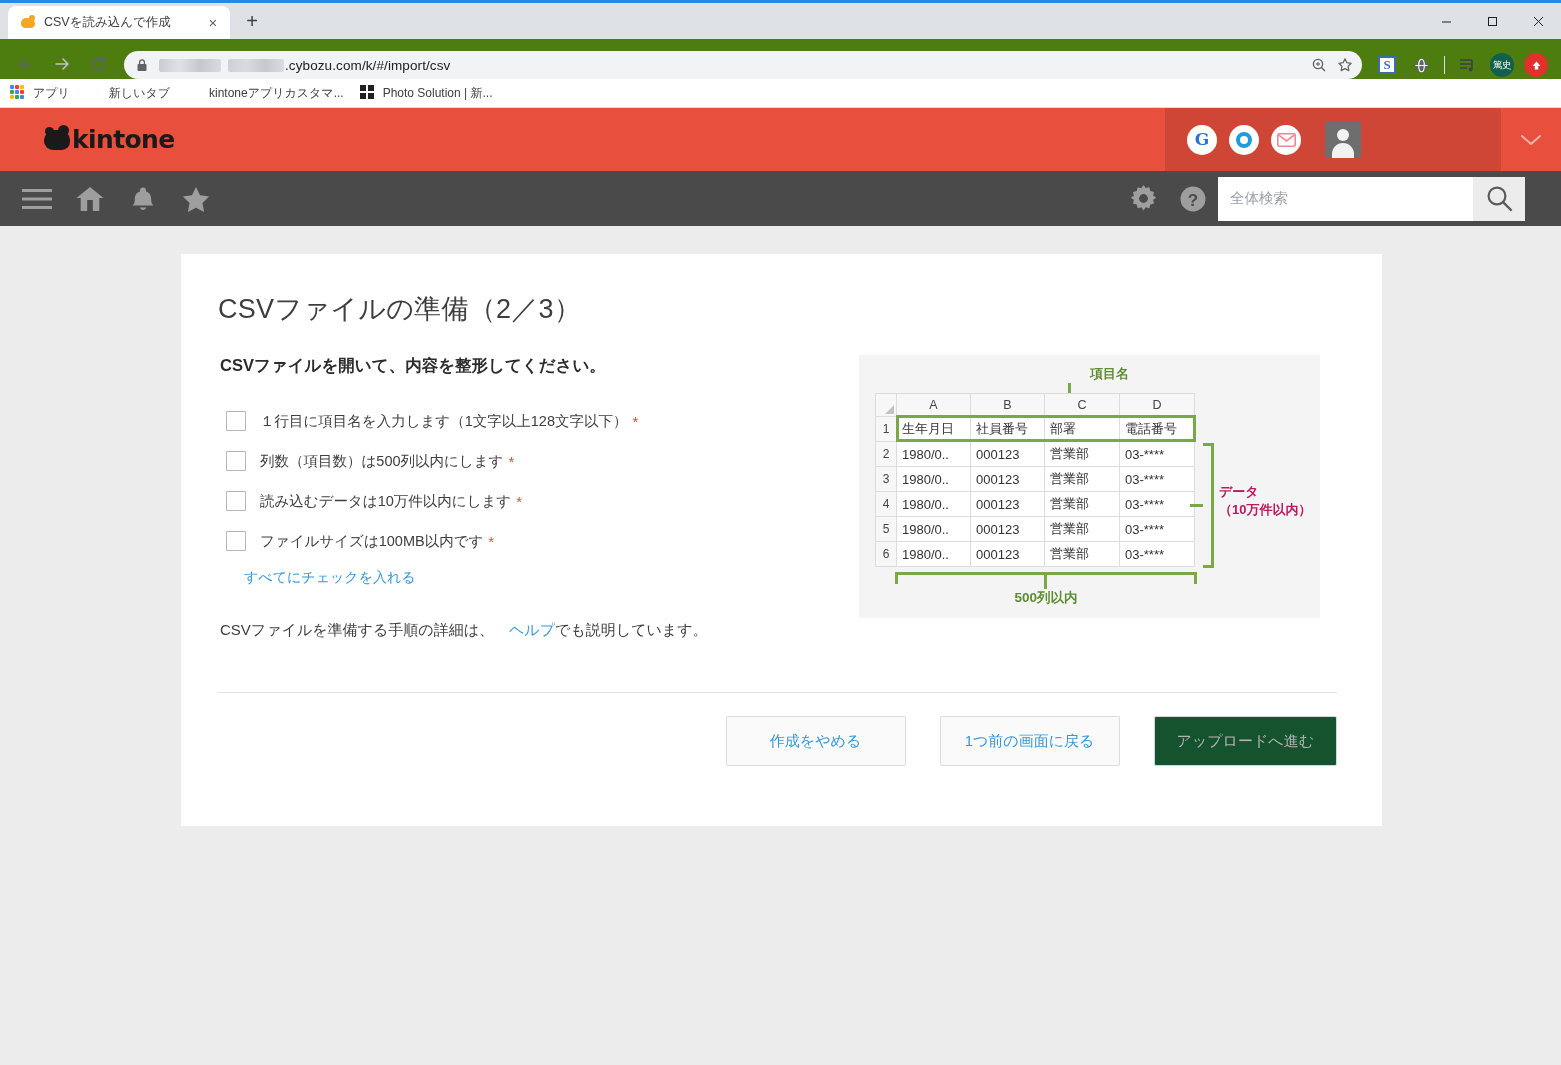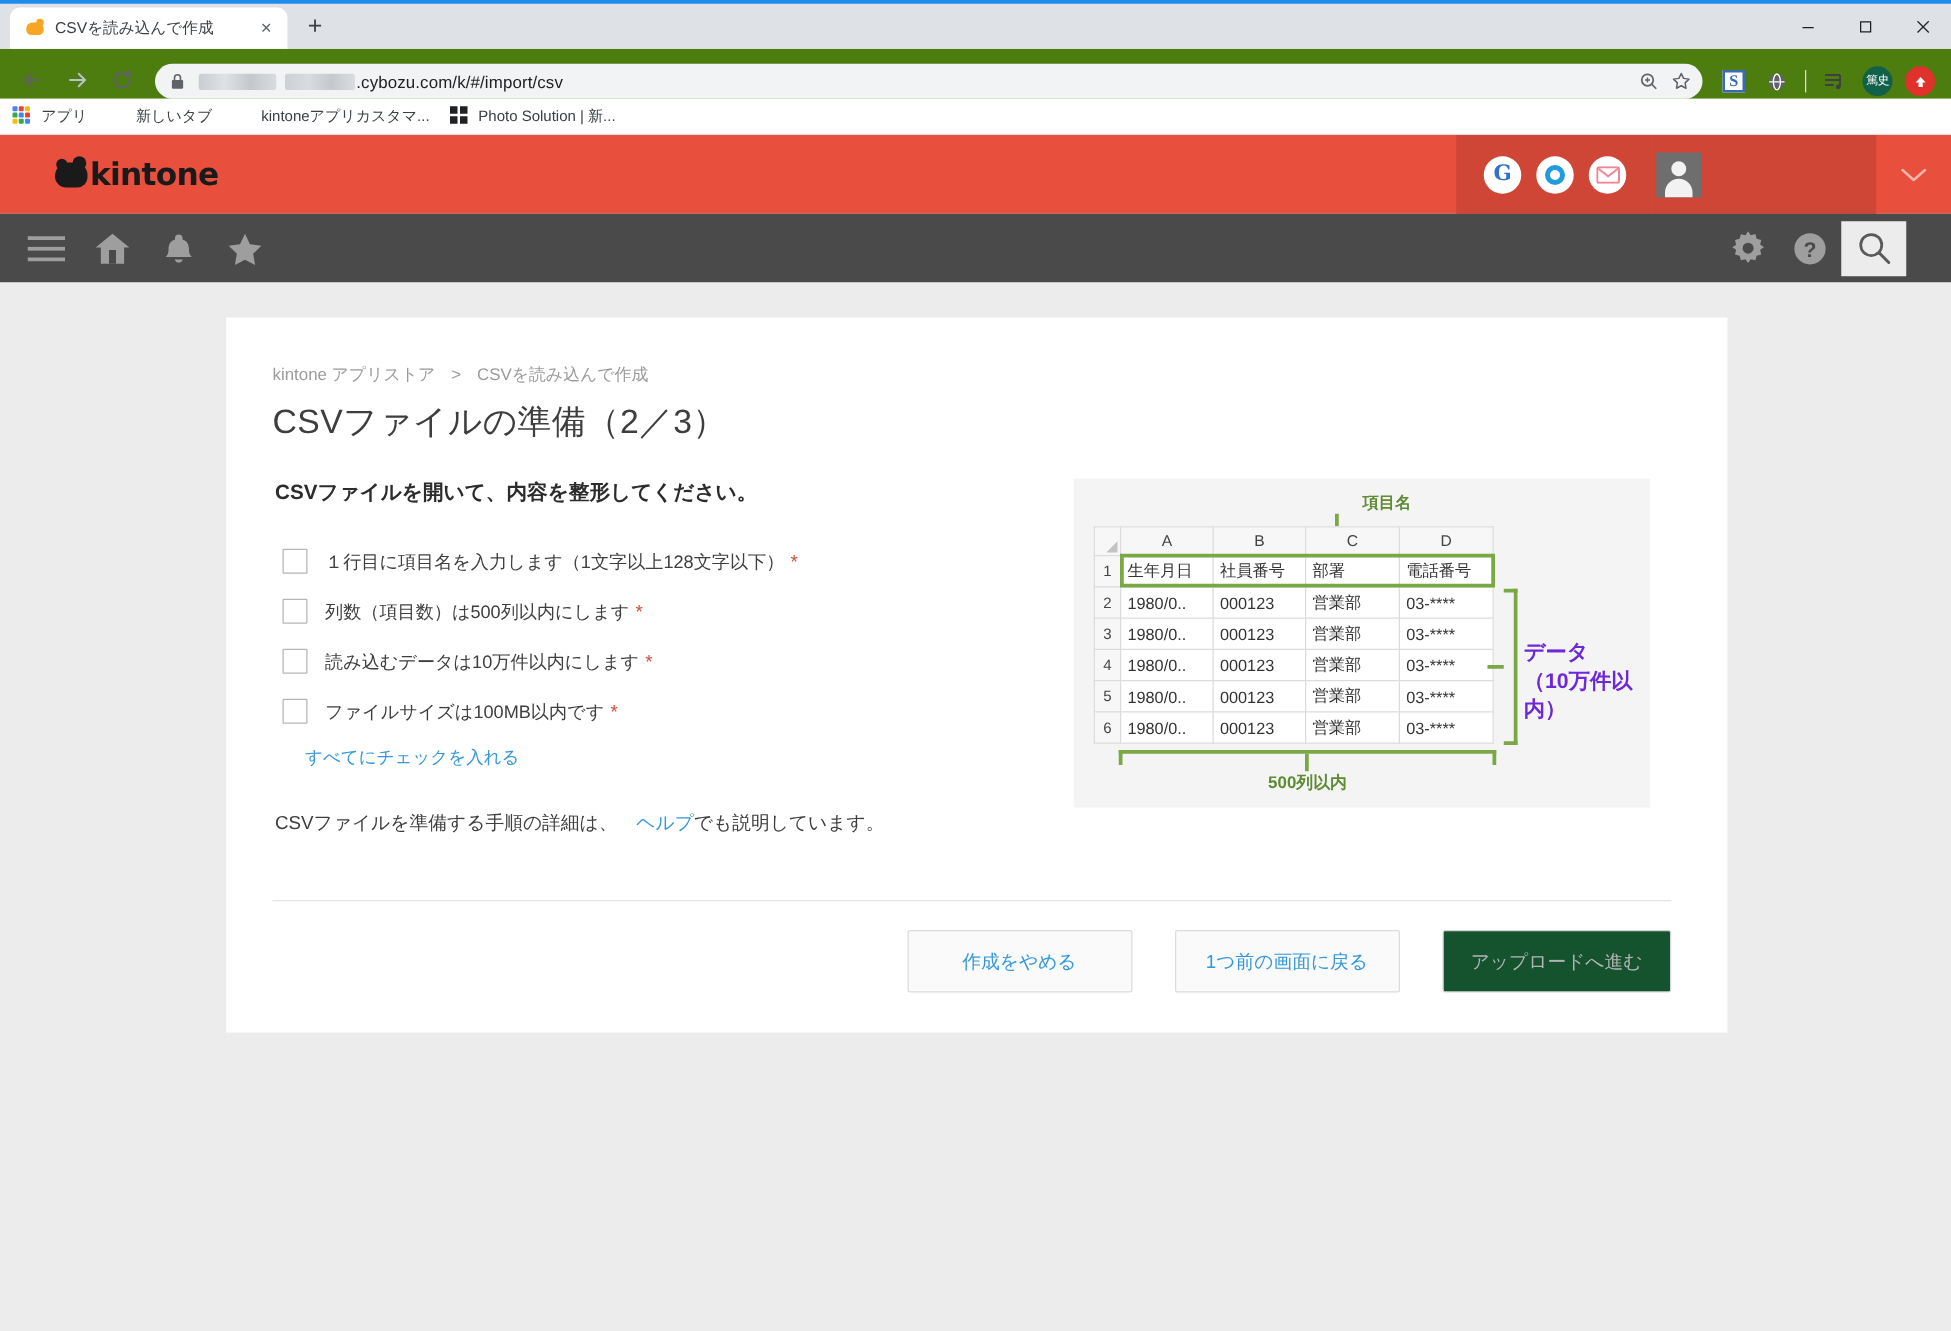--- a/index.html
+++ b/index.html
@@ -258,21 +258,21 @@
     border: 3px solid #79a845; pointer-events: none;
   }
   
   .br-right { position: absolute; left: 342px; top: 88px; width: 13px; height: 125px; }
   .br-right .v { position: absolute; right: 0; top: 0; width: 3px; height: 125px; background: #79a845; }
   .br-right .t { position: absolute; right: 0; top: 0; width: 11px; height: 3px; background: #79a845; }
   .br-right .b { position: absolute; right: 0; bottom: 0; width: 11px; height: 3px; background: #79a845; }
   .br-right .m { position: absolute; right: 11px; top: 61px; width: 13px; height: 3px; background: #79a845; }
   .data-label {
     position: absolute; left: 360px; top: 128px;
-    font-size: 17px; font-weight: bold; color: #6d28d9; line-height: 1.35;
+    font-size: 13px; font-weight: bold; color: #be185d; line-height: 1.35;
   }
   
   .br-bottom { position: absolute; left: 36px; top: 217px; width: 302px; height: 14px; }
   .br-bottom .h { position: absolute; left: 0; top: 0; width: 302px; height: 3px; background: #79a845; }
   .br-bottom .l { position: absolute; left: 0; top: 0; width: 3px; height: 12px; background: #79a845; }
   .br-bottom .r { position: absolute; right: 0; top: 0; width: 3px; height: 12px; background: #79a845; }
   .br-bottom .m { position: absolute; left: 149px; top: 3px; width: 3px; height: 14px; background: #79a845; }
   .cols-label {
     position: absolute; left: 36px; top: 234px; width: 302px; text-align: center;
     font-size: 13.5px; font-weight: bold; color: #5e8c32;
@@ -513,38 +513,36 @@
               <path d="M13.5 0l2.1 3.1 3.7-.9 1 3.7 3.7 1-.9 3.7 3.1 2.1-3.1 2.1.9 3.7-3.7 1-1 3.7-3.7-.9-2.1 3.1-2.1-3.1-3.7.9-1-3.7-3.7-1 .9-3.7L0.8 12.8l3.1-2.1-.9-3.7 3.7-1 1-3.7 3.7.9z" fill="currentColor"></path>
               <circle cx="13.5" cy="13.5" r="4.4" fill="#4a4a4a"></circle>
             </svg>
         </div>
         <div class="k-nav-icon">
           <svg width="26" height="26" viewBox="0 0 26 26">
               <circle cx="13" cy="13" r="12.5" fill="currentColor"></circle>
               <text x="13" y="19.5" font-size="17" font-weight="bold" fill="#4a4a4a" text-anchor="middle" font-family="Liberation Sans">?</text>
             </svg>
         </div>
+        <div class="k-search">
+          <span>全体検索</span>
+        </div>
         <div class="k-search-btn">
           <svg width="27" height="27" viewBox="0 0 27 27">
               <circle cx="11" cy="11" r="8.4" fill="none" stroke="currentColor" stroke-width="2.2"></circle>
               <line x1="17.3" y1="17.3" x2="25" y2="25" stroke="currentColor" stroke-width="2.4" stroke-linecap="round"></line>
             </svg>
         </div>
       </div>
     </div>
 
     <div class="page-bg">
       <div class="content-card">
         <div class="inner">
 
-          <div class="breadcrumb">
-            <span>kintone アプリストア</span>
-            <span class="sep">&gt;</span>
-            <span>CSVを読み込んで作成</span>
-          </div>
 
           <h1 class="page-title">CSVファイルの準備（2／3）</h1>
 
           <div class="two-col">
             <div class="left-col">
               <div class="lead">CSVファイルを開いて、内容を整形してください。</div>
 
               <div class="check-list">
                 <div class="check-row">
                   <span class="cbox"></span>

